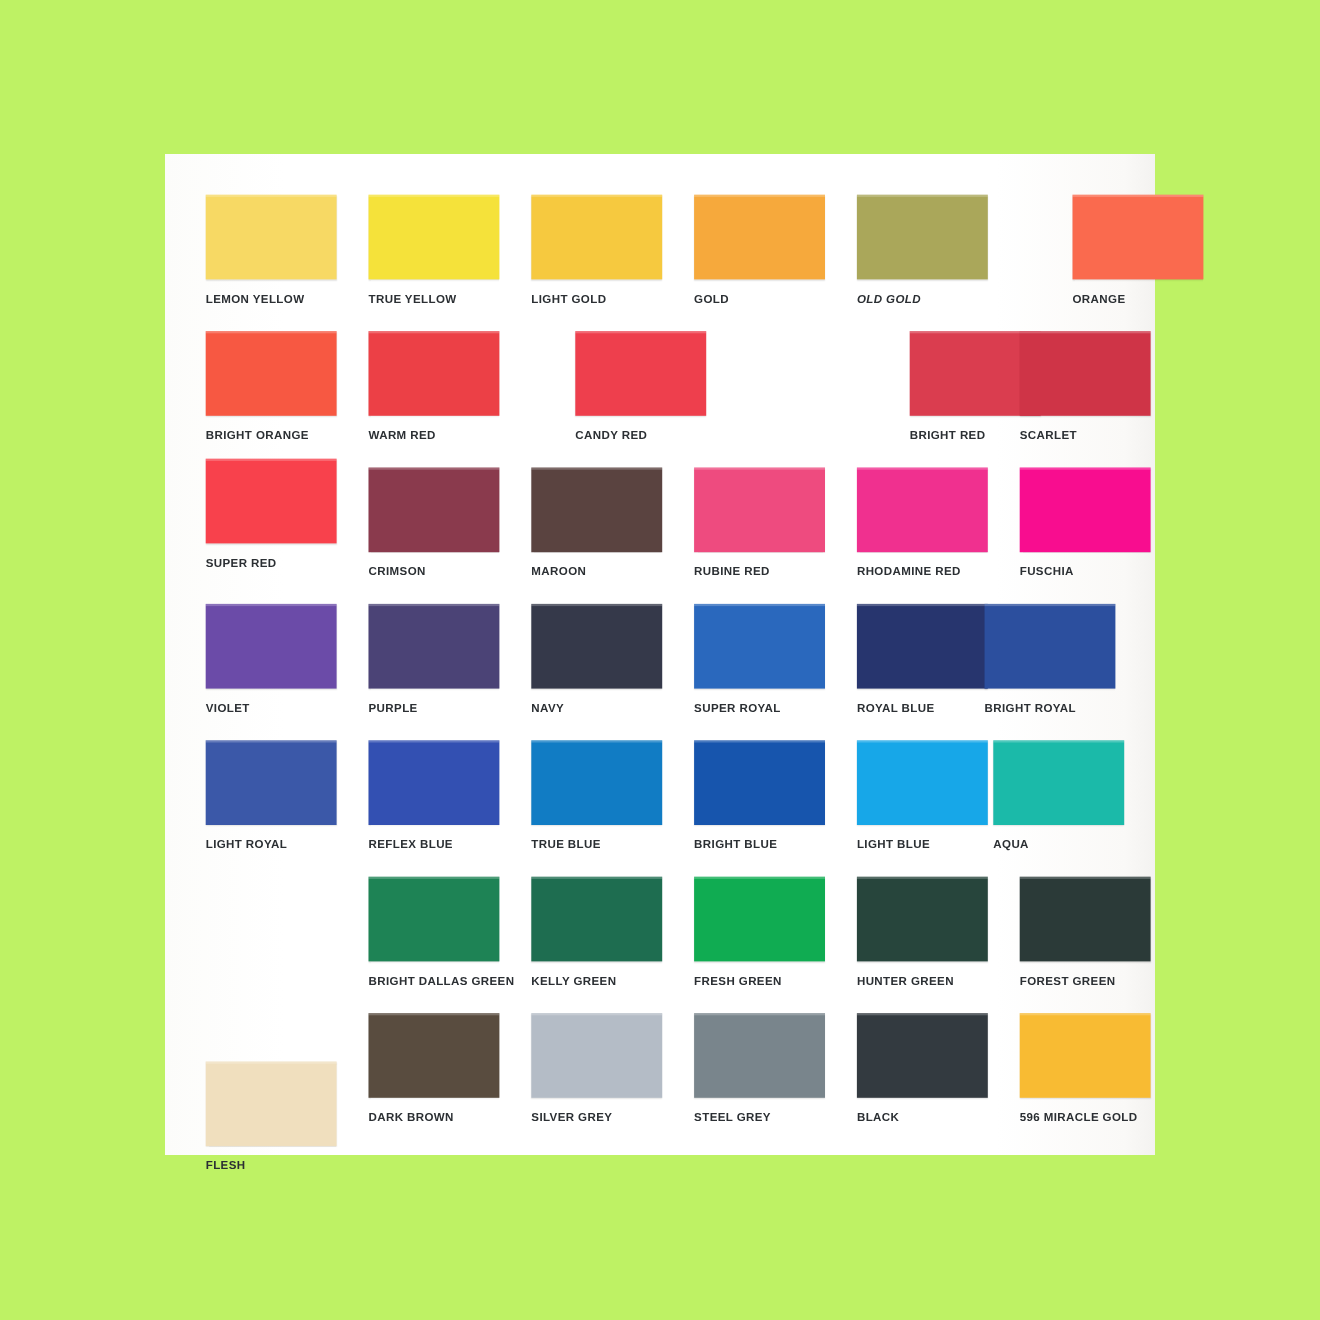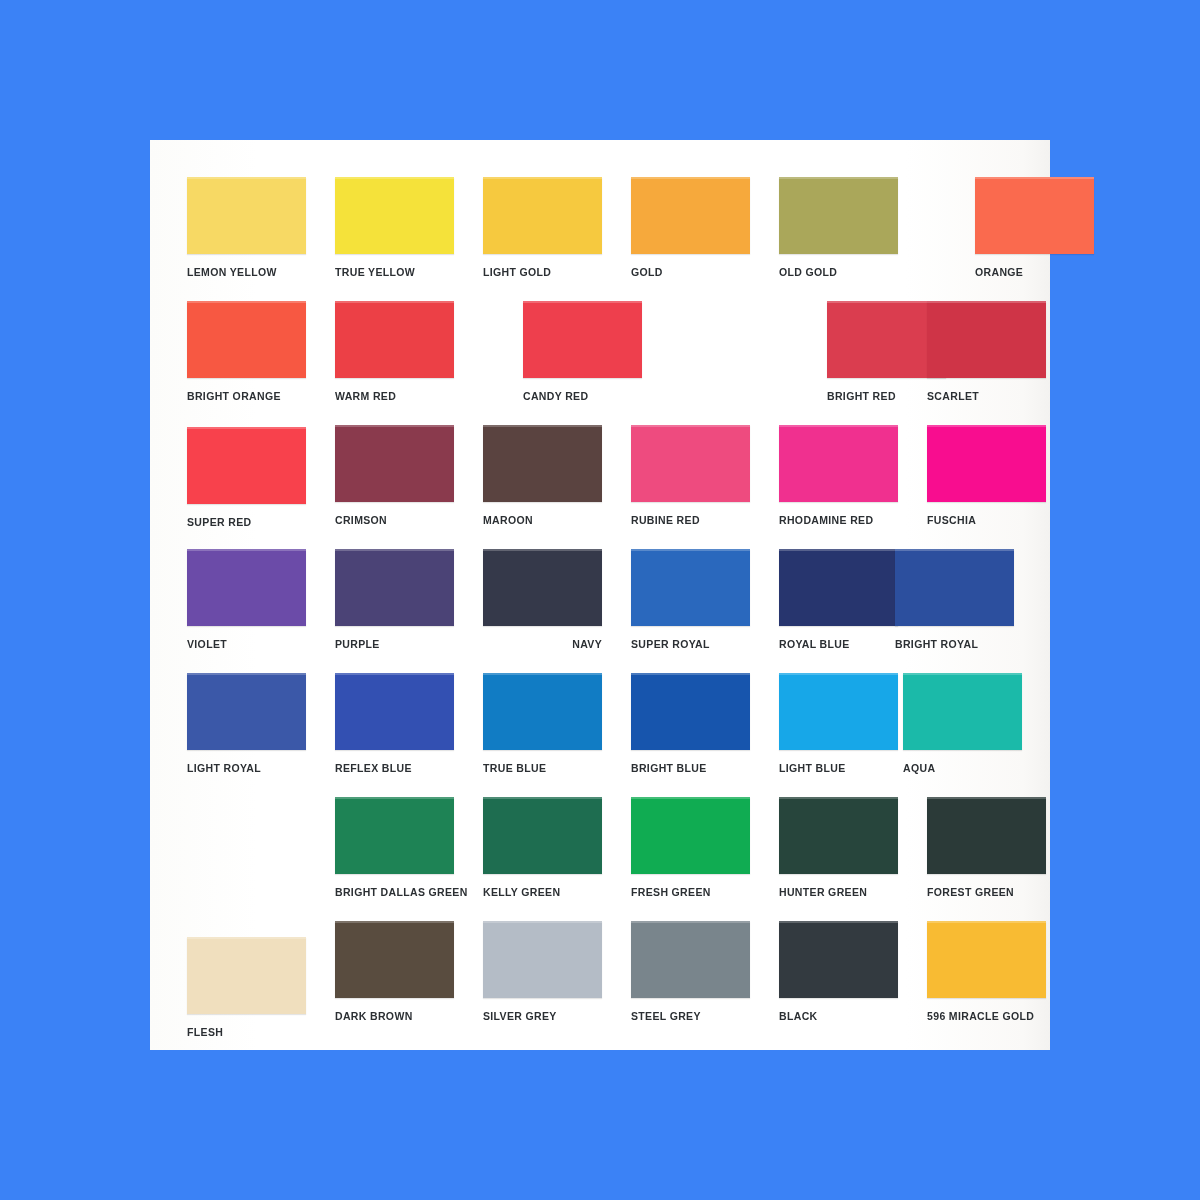--- a/index.html
+++ b/index.html
@@ -13,21 +13,21 @@
     background: #ffffff;
     font-family: "Liberation Sans", sans-serif;
     overflow: hidden;
   }
 
   
   #sheet {
     position: relative;
     width: 1200px;
     height: 1200px;
-    background: #3b82f6;
+    background: #bef264;
   }
 
   
   #paper-field {
     position: absolute;
     left: 150px;
     top: 140px;
     width: 900px;
     height: 910px;
     background:
@@ -91,21 +91,21 @@
         <div class="chip-label">TRUE YELLOW</div>
       </div>
       <div class="swatch-cell" style="left: 296px; top: 0px;">
         <div class="chip" title="LIGHT GOLD" style="background: rgb(246, 201, 63);"></div>
         <div class="chip-label">LIGHT GOLD</div>
       </div>
       <div class="swatch-cell" style="left: 444px; top: 0px;">
         <div class="chip" title="GOLD" style="background: rgb(246, 169, 60);"></div>
         <div class="chip-label">GOLD</div>
       </div>
-      <div class="swatch-cell" style="left: 592px; top: 0px;">
+      <div class="swatch-cell" style="left: 592px; top: 0px; font-style: italic;">
         <div class="chip" title="OLD GOLD" style="background: rgb(170, 167, 90);"></div>
         <div class="chip-label">OLD GOLD</div>
       </div>
       <div class="swatch-cell" style="left: 740px; top: 0px; padding-left: 48px;">
         <div class="chip" title="ORANGE" style="background: rgb(250, 106, 78);"></div>
         <div class="chip-label">ORANGE</div>
       </div>
       <div class="swatch-cell" style="left: 0px; top: 124px;">
         <div class="chip" title="BRIGHT ORANGE" style="background: rgb(247, 88, 66);"></div>
         <div class="chip-label">BRIGHT ORANGE</div>
@@ -119,21 +119,21 @@
         <div class="chip-label">CANDY RED</div>
       </div>
       <div class="swatch-cell" style="left: 592px; top: 124px; margin-left: 48px;">
         <div class="chip" title="BRIGHT RED" style="background: rgb(218, 61, 79);"></div>
         <div class="chip-label">BRIGHT RED</div>
       </div>
       <div class="swatch-cell" style="left: 740px; top: 124px;">
         <div class="chip" title="SCARLET" style="background: rgb(207, 52, 71);"></div>
         <div class="chip-label">SCARLET</div>
       </div>
-      <div class="swatch-cell" style="left: 0px; top: 250px;">
+      <div class="swatch-cell" style="left: 0px; top: 240px;">
         <div class="chip" title="SUPER RED" style="background: rgb(248, 65, 76);"></div>
         <div class="chip-label">SUPER RED</div>
       </div>
       <div class="swatch-cell" style="left: 148px; top: 248px;">
         <div class="chip" title="CRIMSON" style="background: rgb(138, 58, 77);"></div>
         <div class="chip-label">CRIMSON</div>
       </div>
       <div class="swatch-cell" style="left: 296px; top: 248px;">
         <div class="chip" title="MAROON" style="background: rgb(90, 67, 64);"></div>
         <div class="chip-label">MAROON</div>
@@ -151,21 +151,21 @@
         <div class="chip-label">FUSCHIA</div>
       </div>
       <div class="swatch-cell" style="left: 0px; top: 372px;">
         <div class="chip" title="VIOLET" style="background: rgb(107, 75, 168);"></div>
         <div class="chip-label">VIOLET</div>
       </div>
       <div class="swatch-cell" style="left: 148px; top: 372px;">
         <div class="chip" title="PURPLE" style="background: rgb(75, 67, 118);"></div>
         <div class="chip-label">PURPLE</div>
       </div>
-      <div class="swatch-cell" style="left: 296px; top: 372px; text-align: right;">
+      <div class="swatch-cell" style="left: 296px; top: 372px;">
         <div class="chip" title="NAVY" style="background: rgb(53, 57, 74);"></div>
         <div class="chip-label">NAVY</div>
       </div>
       <div class="swatch-cell" style="left: 444px; top: 372px;">
         <div class="chip" title="SUPER ROYAL" style="background: rgb(42, 104, 189);"></div>
         <div class="chip-label">SUPER ROYAL</div>
       </div>
       <div class="swatch-cell" style="left: 592px; top: 372px;">
         <div class="chip" title="ROYAL BLUE" style="background: rgb(39, 53, 110);"></div>
         <div class="chip-label">ROYAL BLUE</div>
@@ -211,21 +211,21 @@
         <div class="chip-label">FRESH GREEN</div>
       </div>
       <div class="swatch-cell" style="left: 592px; top: 620px;">
         <div class="chip" title="HUNTER GREEN" style="background: rgb(39, 69, 60);"></div>
         <div class="chip-label">HUNTER GREEN</div>
       </div>
       <div class="swatch-cell" style="left: 740px; top: 620px;">
         <div class="chip" title="FOREST GREEN" style="background: rgb(43, 58, 56);"></div>
         <div class="chip-label">FOREST GREEN</div>
       </div>
-      <div class="swatch-cell" style="left: 0px; top: 760px;">
+      <div class="swatch-cell" style="left: 0px; top: 788px;">
         <div class="chip" title="FLESH" style="background: rgb(240, 223, 190);"></div>
         <div class="chip-label">FLESH</div>
       </div>
       <div class="swatch-cell" style="left: 148px; top: 744px;">
         <div class="chip" title="DARK BROWN" style="background: rgb(89, 76, 63);"></div>
         <div class="chip-label">DARK BROWN</div>
       </div>
       <div class="swatch-cell" style="left: 296px; top: 744px;">
         <div class="chip" title="SILVER GREY" style="background: rgb(180, 188, 198);"></div>
         <div class="chip-label">SILVER GREY</div>

